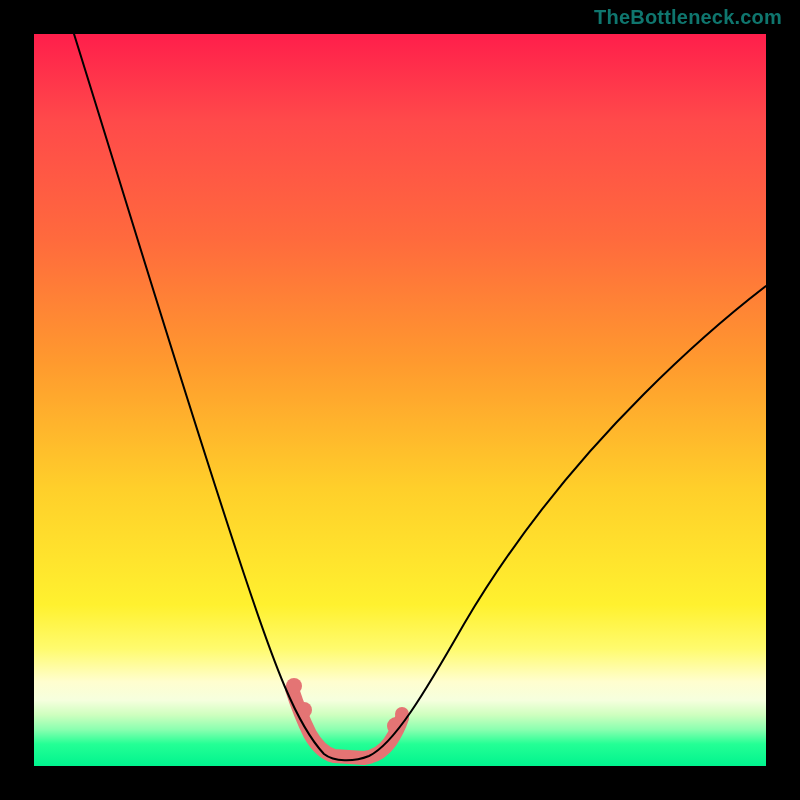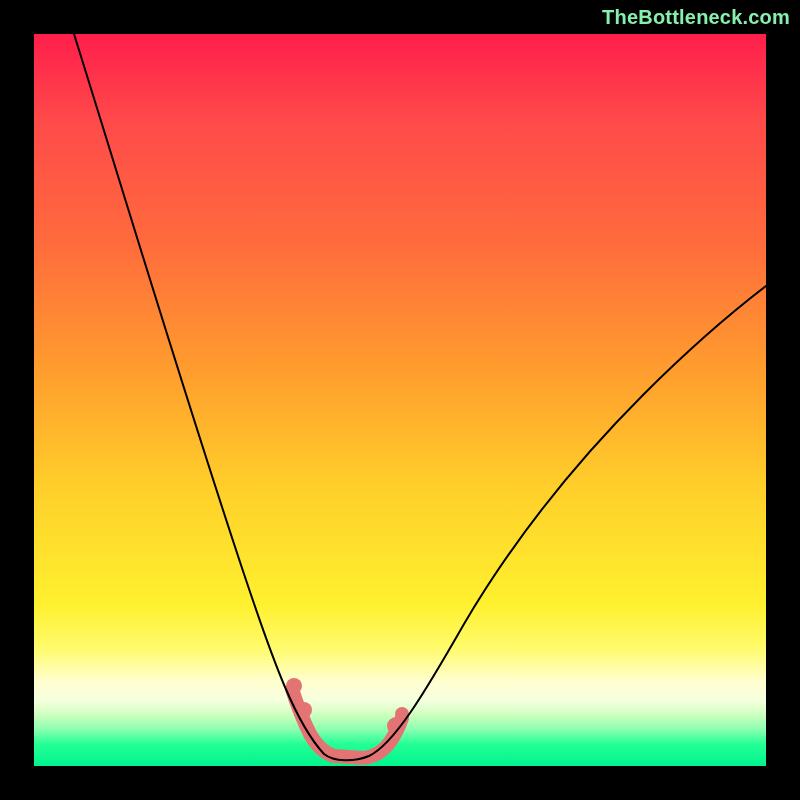--- a/index.html
+++ b/index.html
@@ -13,22 +13,22 @@
   }
   .root {
     position: relative;
     width: 800px;
     height: 800px;
     background: #000;
   }
   .attribution {
     position: absolute;
     top: 6px;
-    right: 10px;
-    color: #86efac;
+    right: 18px;
+    color: #0f766e;
     font-size: 20px;
     font-weight: 600;
     letter-spacing: 0.2px;
     z-index: 10;
   }
   .plot-area {
     position: absolute;
     left: 34px;
     top: 34px;
     width: 732px;

